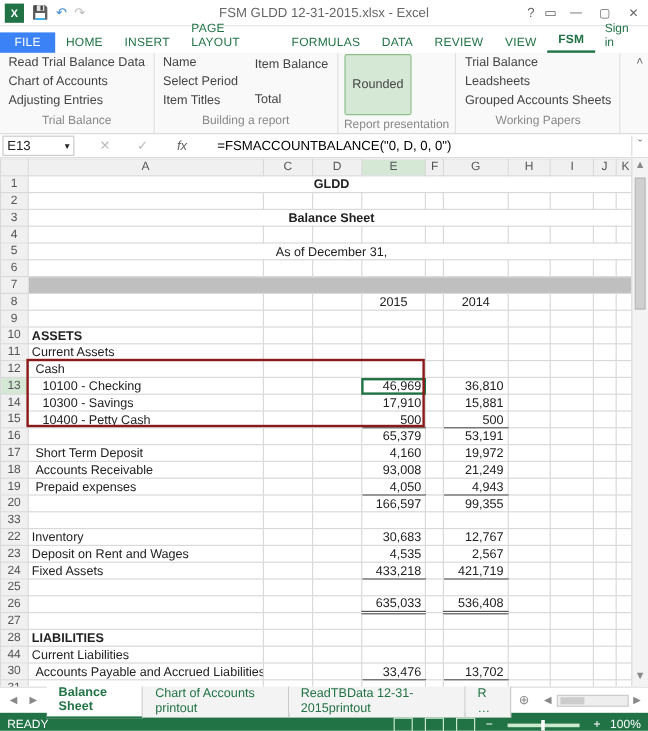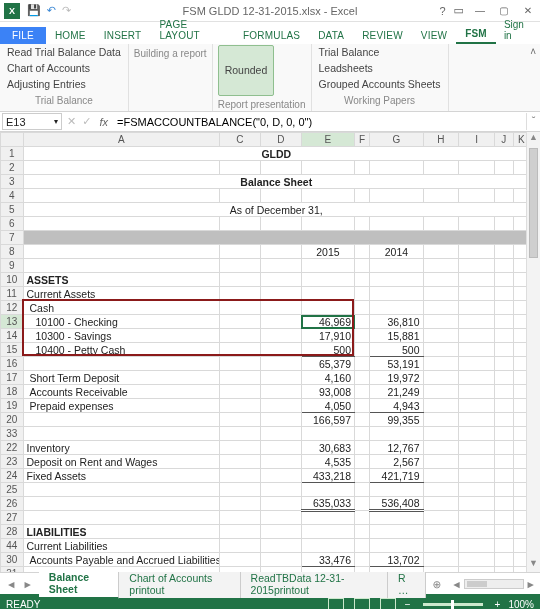--- a/index.html
+++ b/index.html
@@ -73,20 +73,21 @@
     font-size: 10px;
     margin-top: 3px;
   }
   .ribbon .collapse { position:absolute; right:4px; top:46px; color:#666; font-size:10px; }
   .namebox-row {
     height: 20px;
     border-bottom: 1px solid #d4d4d4;
     display: flex;
     align-items: center;
     background:#fff;
+    gap:16px;
   }
   .namebox { width: 60px; border:1px solid #ccc; height:17px; margin:0 2px; font-size:11px; padding:0 3px; display:flex; align-items:center; justify-content:space-between; }
   .fx-btn { padding:0 5px; color:#666; font-style:italic; }
   .formula-input { flex:1; border:none; height:17px; font-size:11px; padding:0 4px; outline:none; }
   .fbar-exp { width:14px; text-align:center; color:#666; border-left:1px solid #ddd; height:17px; line-height:17px;}
   .grid-wrap {
     position: relative;
     height: 440px;
     overflow: hidden;
     background:#fff;
@@ -212,20 +213,32 @@
   <div class="ribbon-group">
     <div class="rows">
       <span class="btn">Read Trial Balance Data</span>
       <span class="btn">Chart of Accounts</span>
       <span class="btn">Adjusting Entries</span>
     </div>
     <div class="label">Trial Balance</div>
   </div>
 
   <div class="ribbon-group">
+    <div class="row" style="gap:10px;">
+      <div class="col">
+        <span class="btn">Name</span>
+        <span class="btn">Select Period</span>
+        <span class="btn">Item Titles</span>
+      </div>
+      <div class="col">
+        <span class="btn">Item Balance</span>
+        <span>&nbsp;</span>
+        <span class="btn">Total</span>
+      </div>
+    </div>
     <div class="label">Building a report</div>
   </div>
 
   <div class="ribbon-group">
     <div class="row" style="gap:10px;">
       <div class="col">
         <span class="btn rounded">Rounded</span>
       </div>
     </div>
     <div class="label">Report presentation</div>

